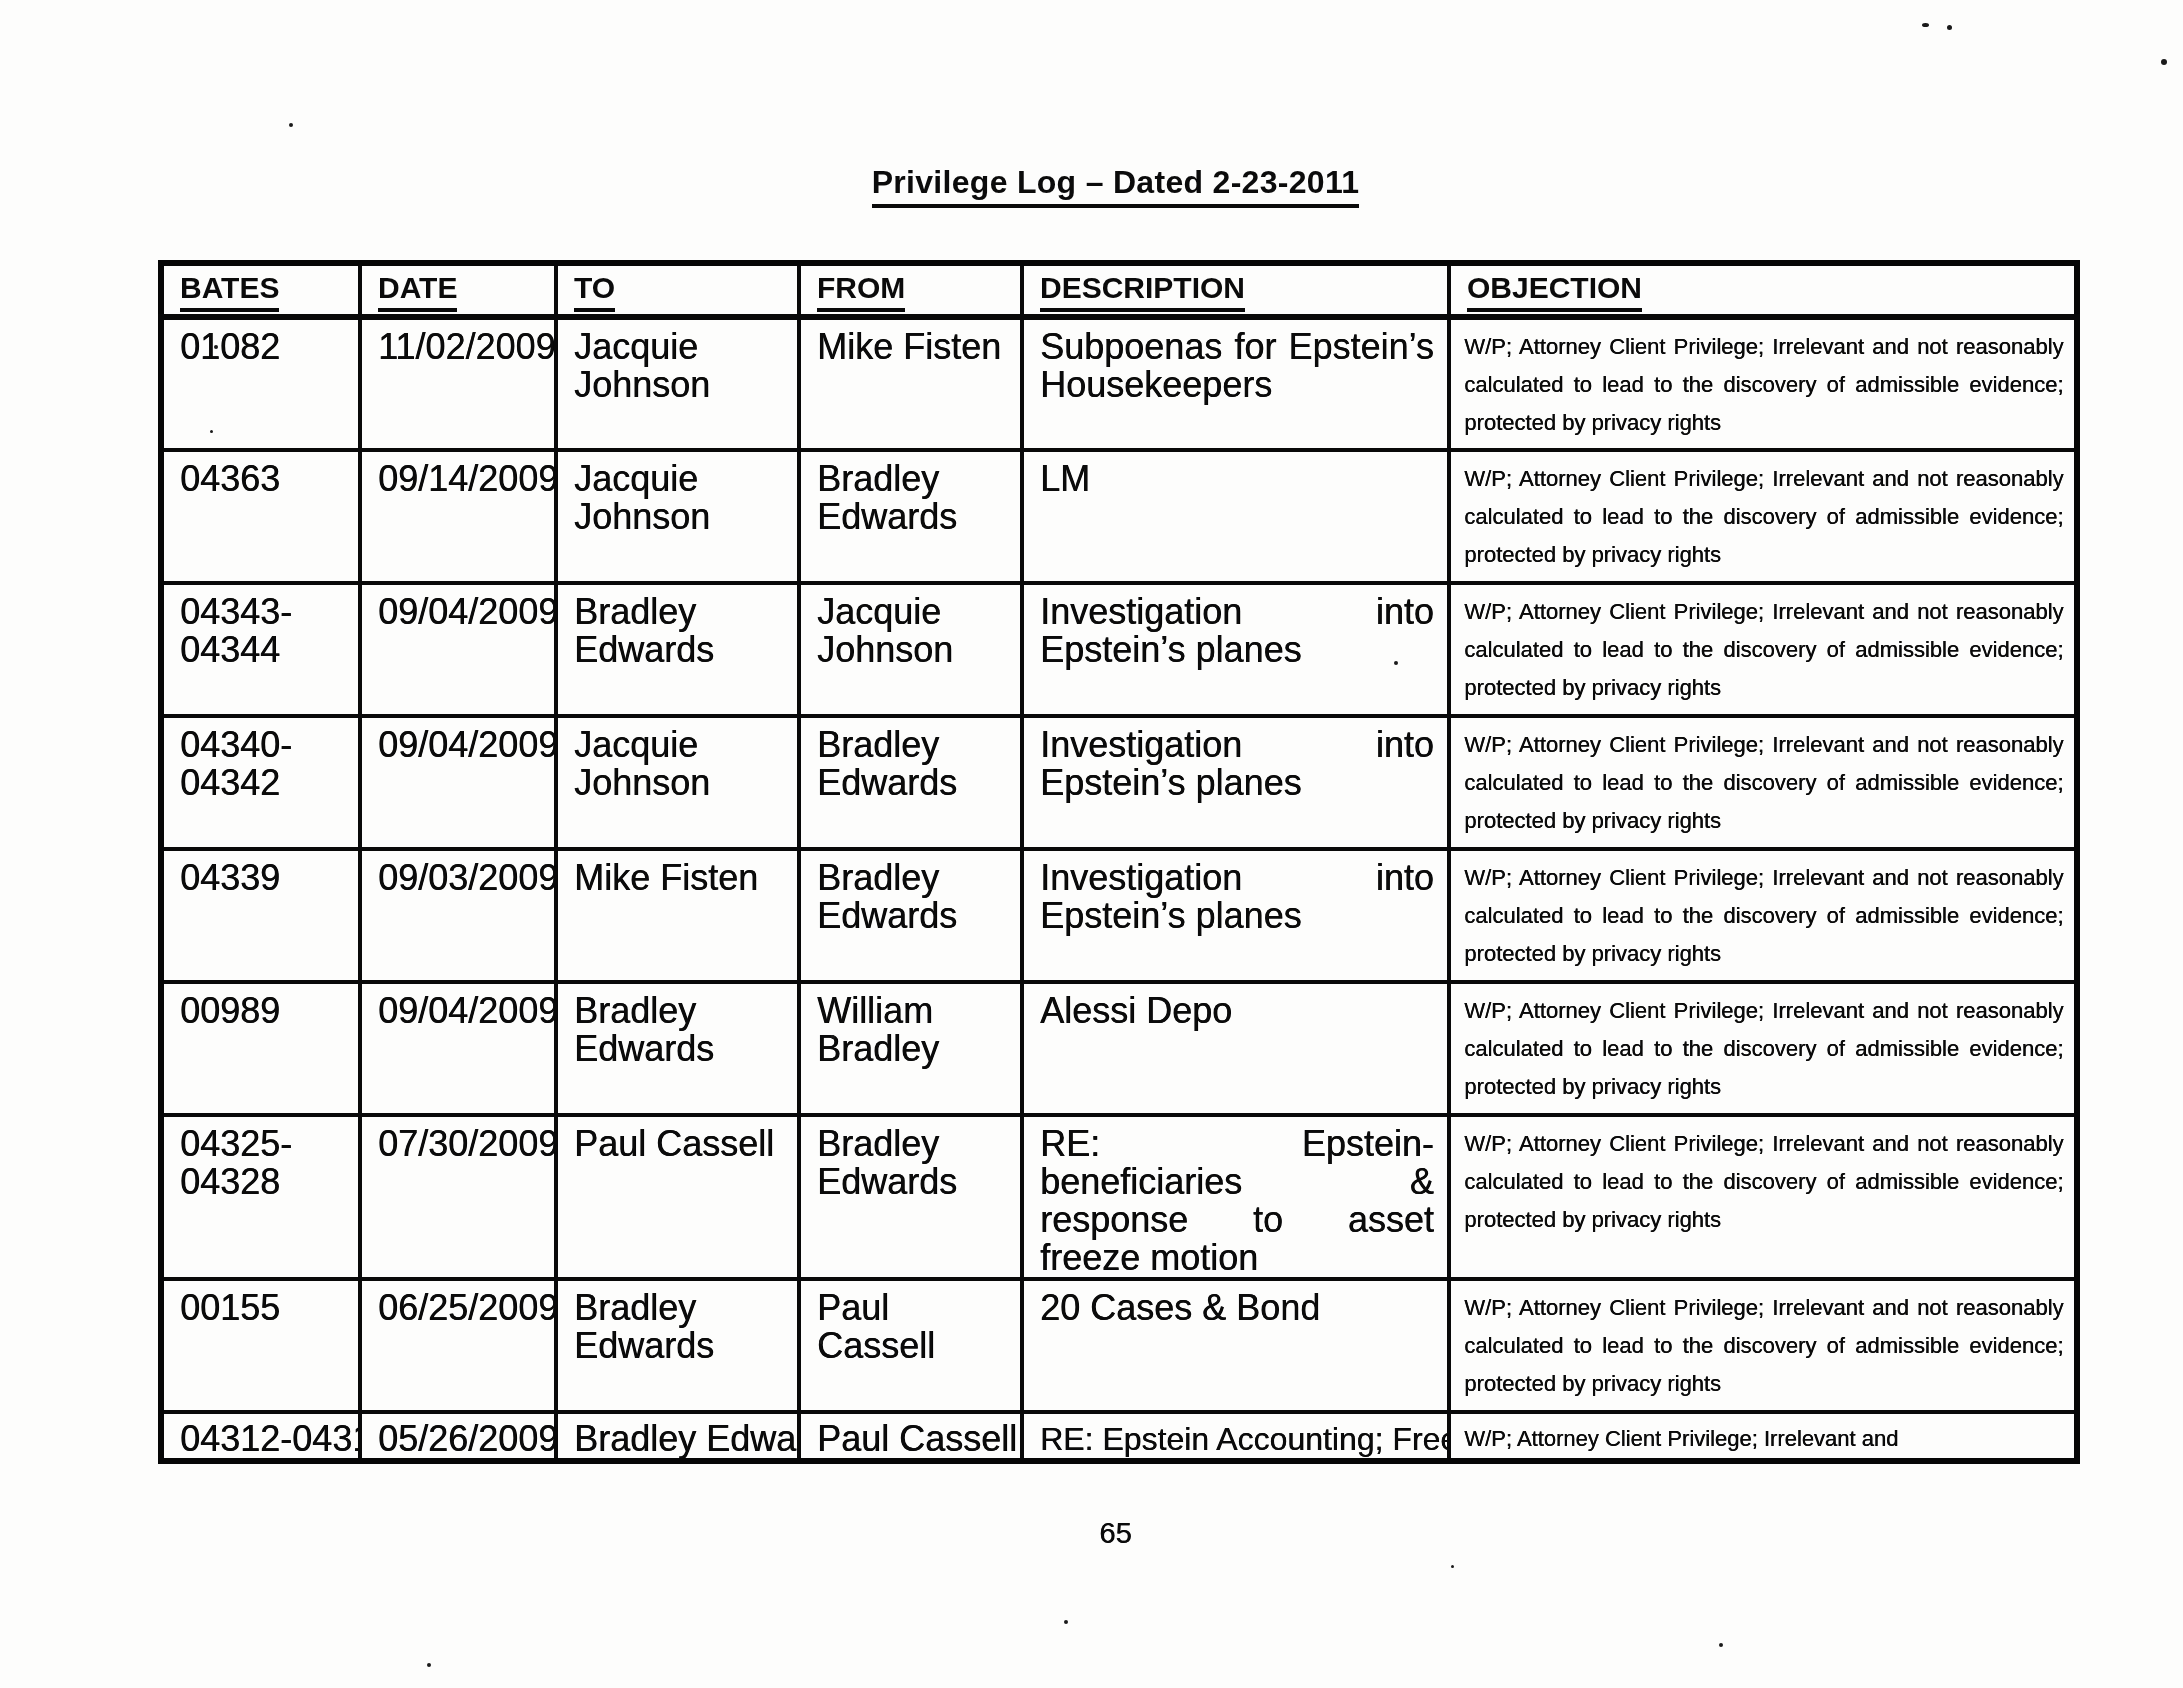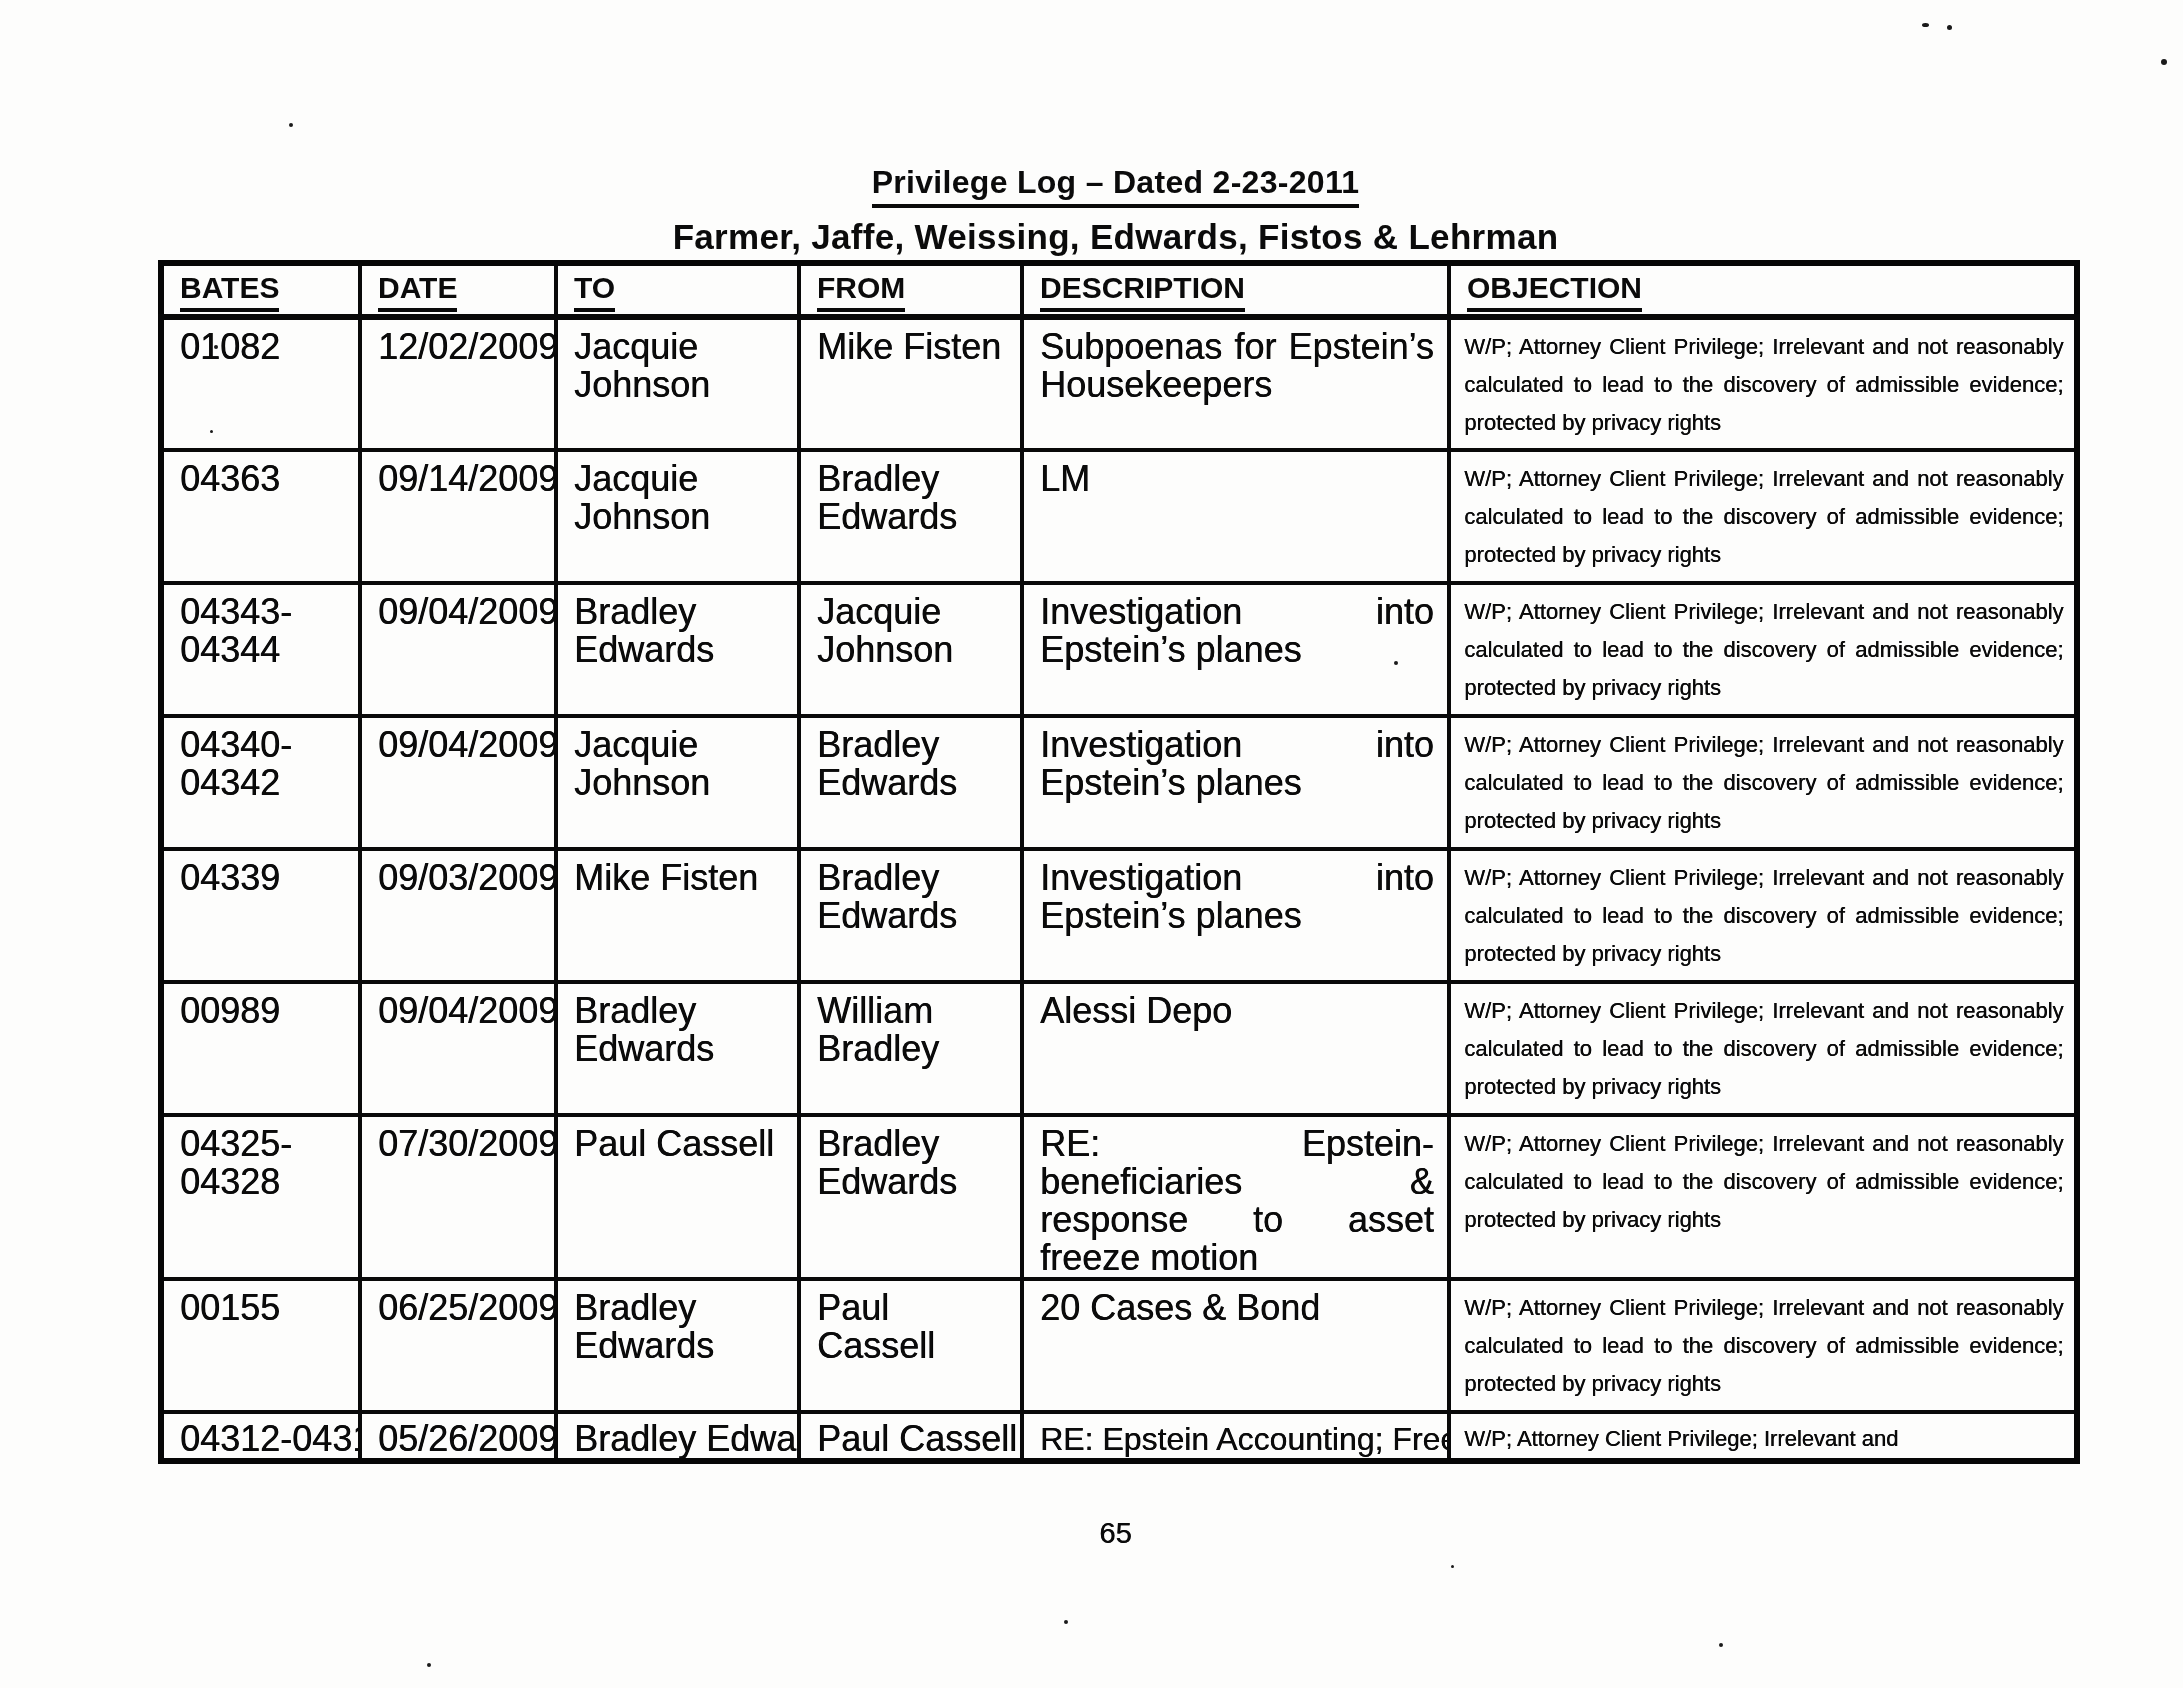--- a/index.html
+++ b/index.html
@@ -111,23 +111,20 @@
   }
 </style>
 </head>
 <body>
 
 <div class="sheet">
 
   <div class="title-wrap">
     <div class="title-line title-1">
       <span class="tu">Privilege Log – Dated 2-23-2011</span>
-    </div>
-    <div class="title-line title-2">
-      <span class="tu">Farmer, Jaffe, Weissing, Edwards, Fistos &amp; Lehrman</span>
     </div>
   </div>
 
   <table class="doc-table">
     <colgroup>
       <col style="width:199px">
       <col style="width:196px">
       <col style="width:243px">
       <col style="width:223px">
       <col style="width:427px">
@@ -139,21 +136,21 @@
         <th><span class="hu">DATE</span></th>
         <th><span class="hu">TO</span></th>
         <th><span class="hu">FROM</span></th>
         <th><span class="hu">DESCRIPTION</span></th>
         <th><span class="hu">OBJECTION</span></th>
       </tr>
     </thead>
     <tbody>
         <tr>
           <td class="col-bates">01082</td>
-          <td class="col-date">12/02/2009</td>
+          <td class="col-date">11/02/2009</td>
           <td class="col-to">Jacquie Johnson</td>
           <td class="col-from">Mike Fisten</td>
           <td class="col-description">Subpoenas for Epstein’s Housekeepers</td>
           <td class="col-objection">W/P; Attorney Client Privilege; Irrelevant and not reasonably calculated to lead to the discovery of admissible evidence; protected by privacy rights</td>
         </tr>
         <tr>
           <td class="col-bates">04363</td>
           <td class="col-date">09/14/2009</td>
           <td class="col-to">Jacquie Johnson</td>
           <td class="col-from">Bradley Edwards</td>

